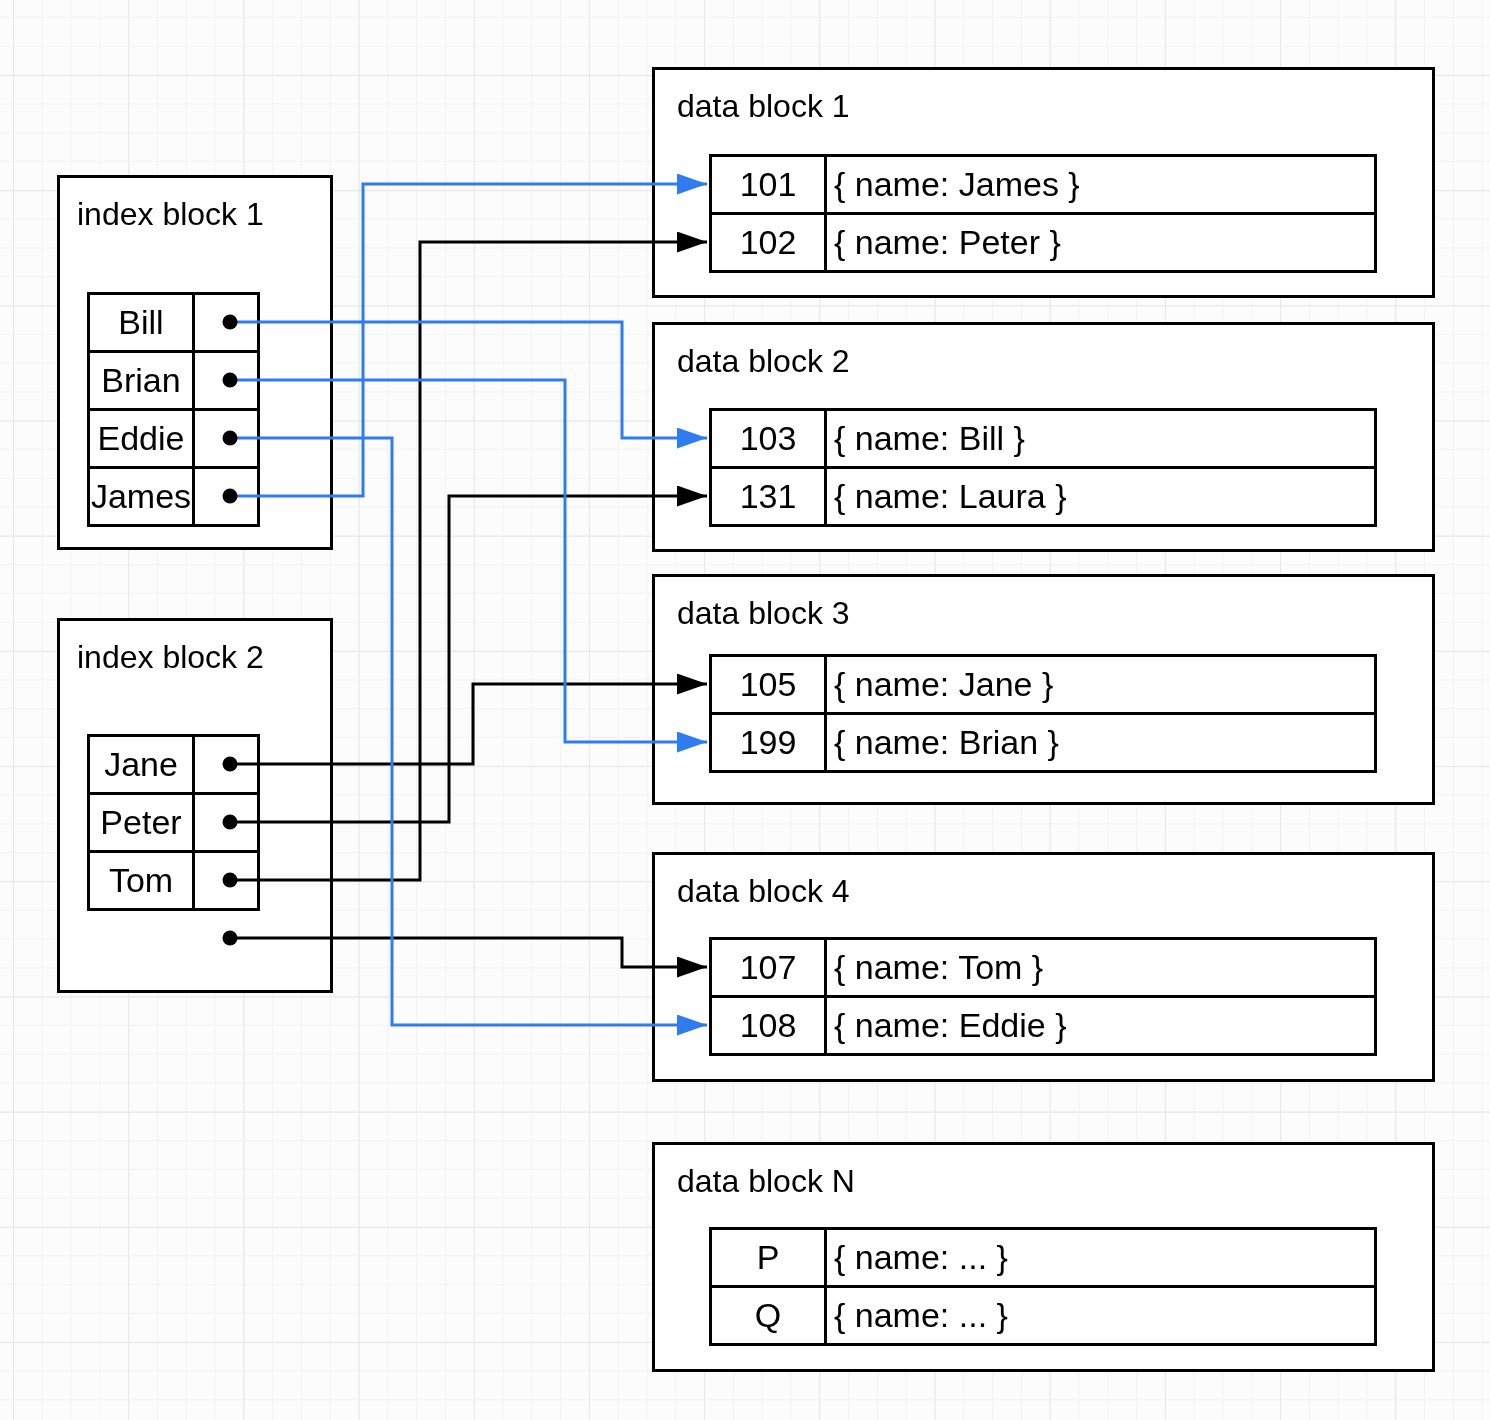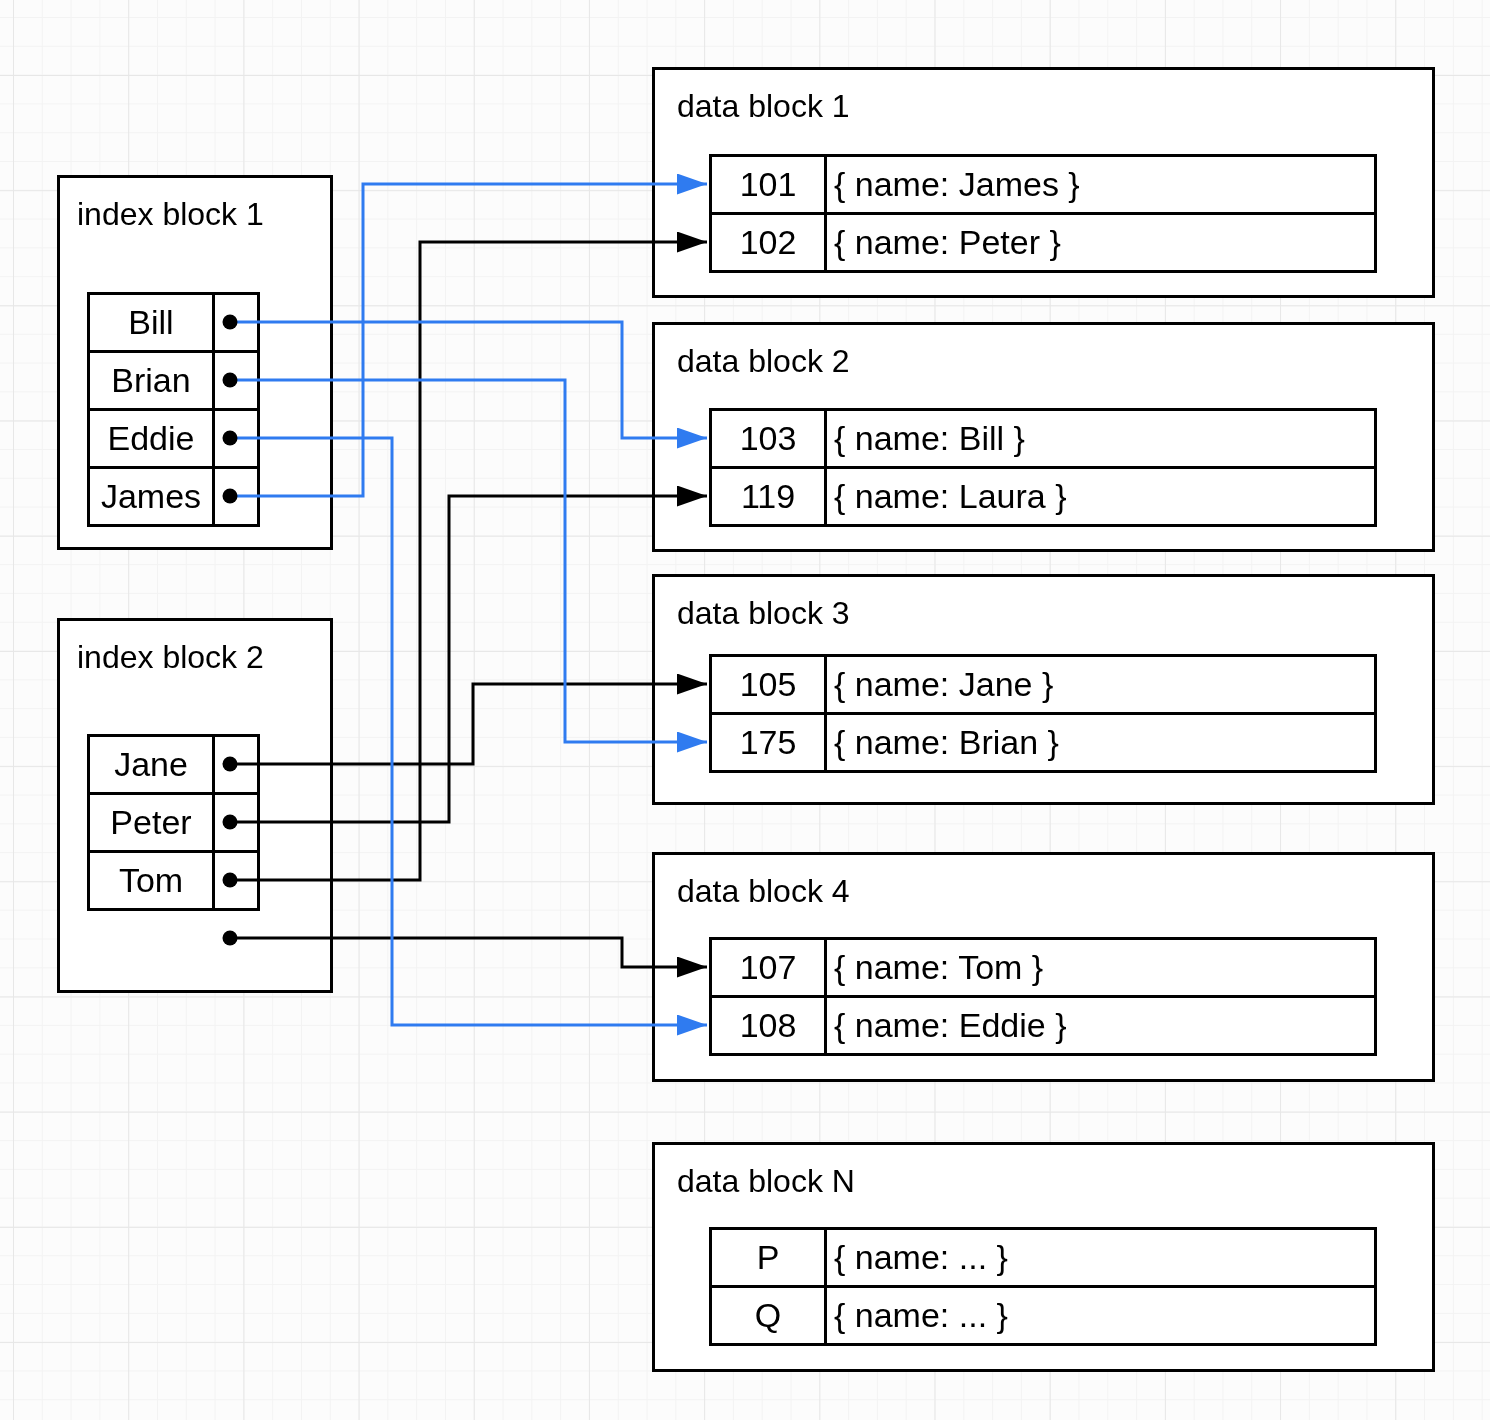--- a/index.html
+++ b/index.html
@@ -17,21 +17,21 @@
   }
   .block{position:absolute;background:#fff;border:3px solid #000;box-sizing:border-box;}
   .btitle{position:absolute;font-size:32px;line-height:1;white-space:nowrap;}
   .ib .btitle{left:17px;top:20px;}
   .db .btitle{left:22px;top:20px;}
   .tbl{position:absolute;border:3px solid #000;box-sizing:border-box;background:#fff;}
   .trow{display:flex;height:55px;box-sizing:border-box;}
   .trow + .trow{border-top:3px solid #000;height:58px;text-align:center;}
   .cell{display:flex;align-items:center;box-sizing:border-box;font-size:34px;}
   .itable{width:173px;}
-  .iname{width:125px;border-right:3px solid #000;justify-content:center;}
+  .iname{width:105px;border-right:3px solid #000;justify-content:center;}
   .iptr{flex:1;}
   .dtable{width:668px;}
   .did{width:115px;border-right:3px solid #000;justify-content:center;}
   .dval{flex:1;padding-left:7px;white-space:nowrap;}
   #connector-layer{position:absolute;left:0;top:0;width:1490px;height:1420px;pointer-events:none;}
 </style>
 </head>
 <body>
 
 <div id="canvas">
@@ -92,35 +92,35 @@
 
   <div class="block db" style="left:652px;top:322px;width:783px;height:230px">
     <div class="btitle">data block 2</div>
   </div>
   <div class="tbl dtable" style="left:709px;top:408px">
     <div class="trow">
       <div class="cell did">103</div>
       <div class="cell dval">{ name: Bill }</div>
     </div>
     <div class="trow">
-      <div class="cell did">119</div>
+      <div class="cell did">131</div>
       <div class="cell dval">{ name: Laura }</div>
     </div>
   </div>
 
   <div class="block db" style="left:652px;top:574px;width:783px;height:231px">
     <div class="btitle">data block 3</div>
   </div>
   <div class="tbl dtable" style="left:709px;top:654px">
     <div class="trow">
       <div class="cell did">105</div>
       <div class="cell dval">{ name: Jane }</div>
     </div>
     <div class="trow">
-      <div class="cell did">175</div>
+      <div class="cell did">199</div>
       <div class="cell dval">{ name: Brian }</div>
     </div>
   </div>
 
   <div class="block db" style="left:652px;top:852px;width:783px;height:230px">
     <div class="btitle">data block 4</div>
   </div>
   <div class="tbl dtable" style="left:709px;top:937px">
     <div class="trow">
       <div class="cell did">107</div>

